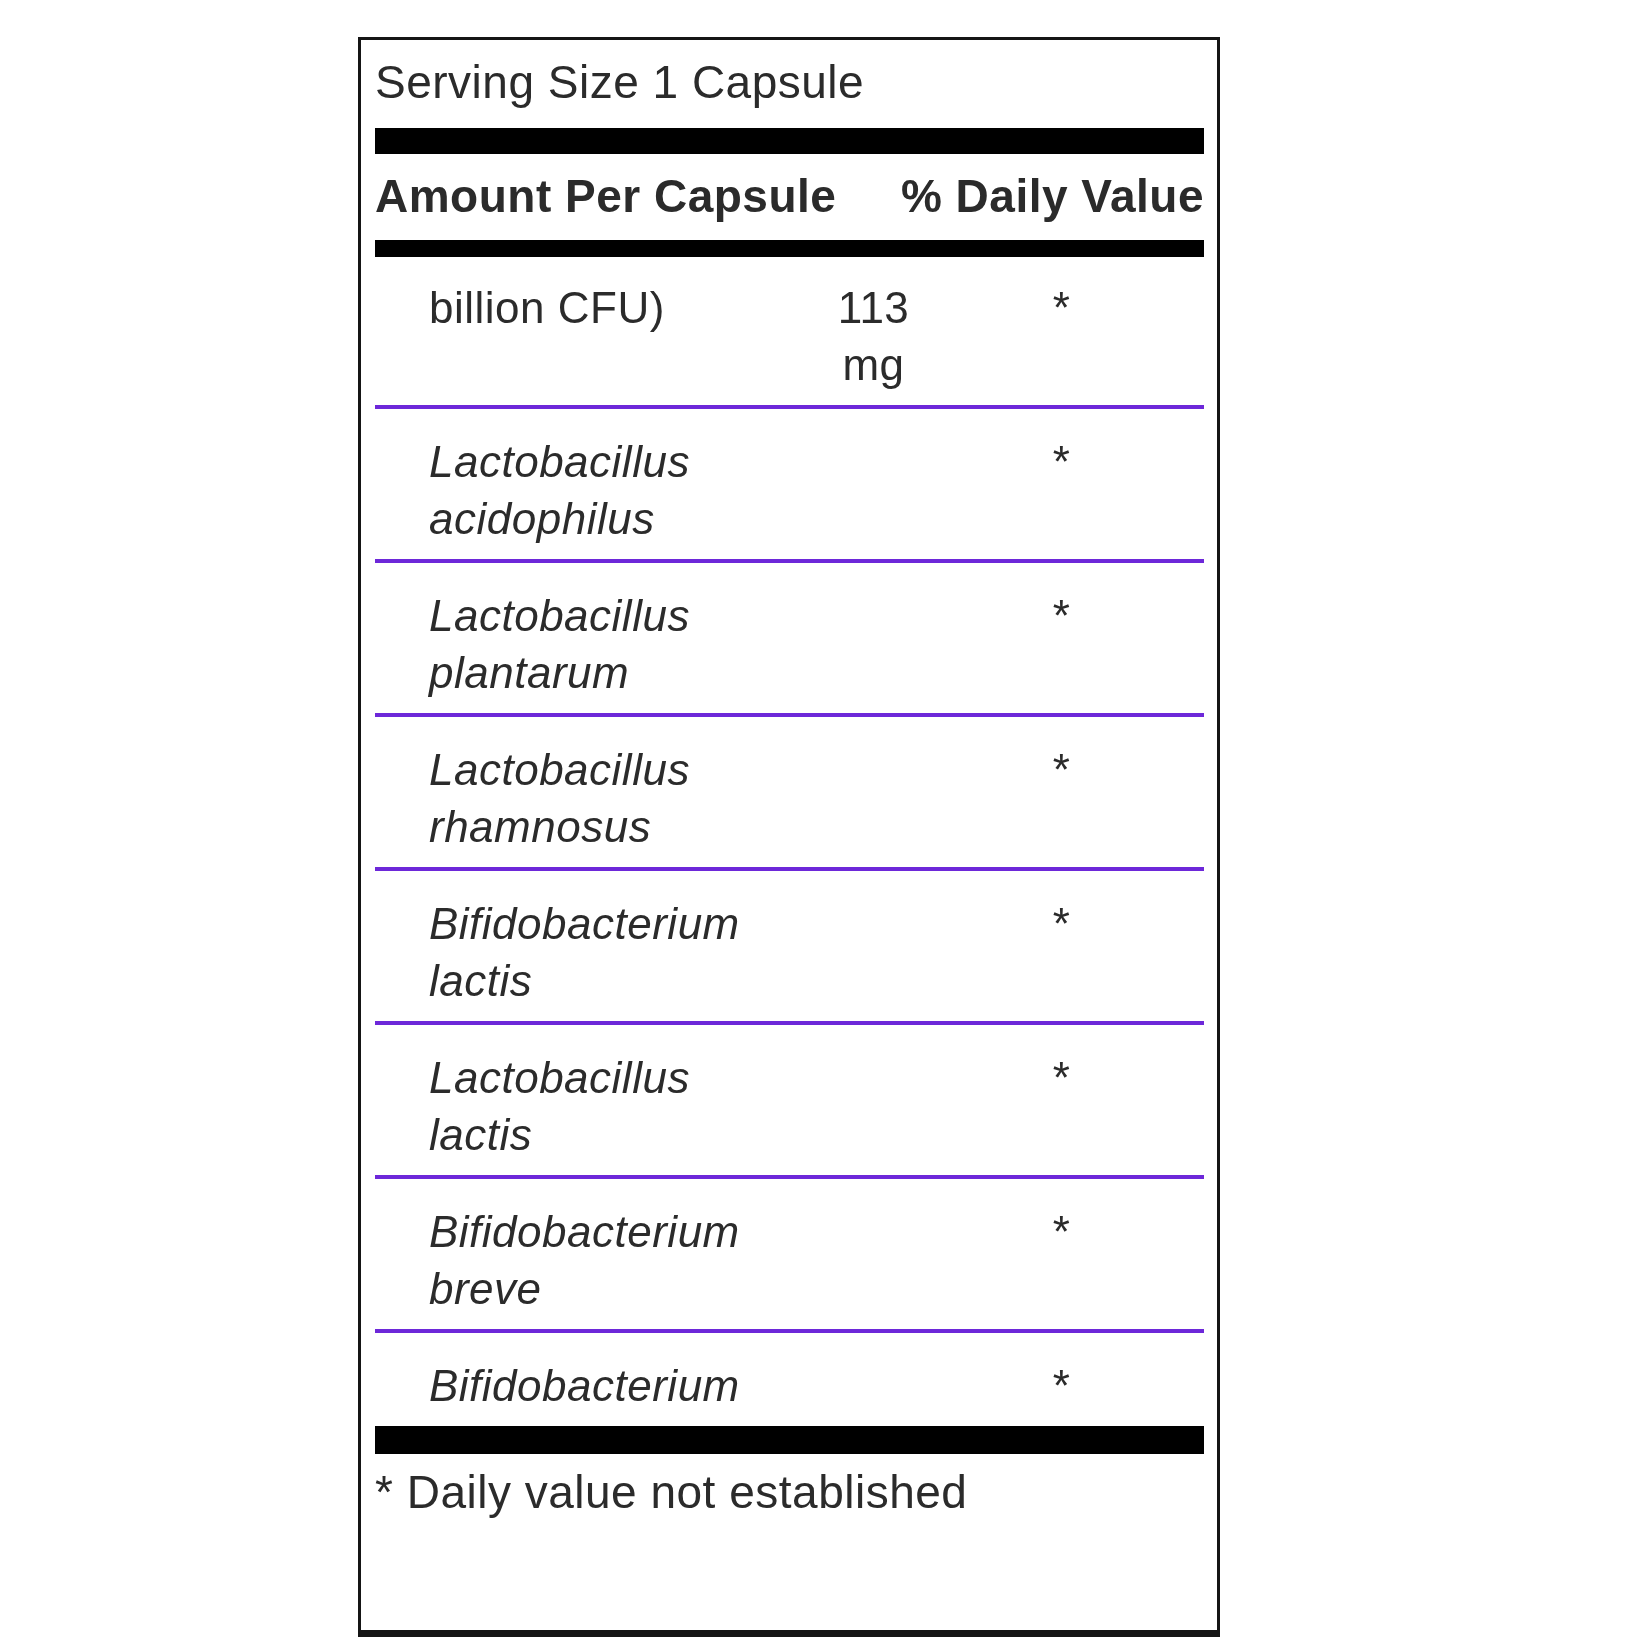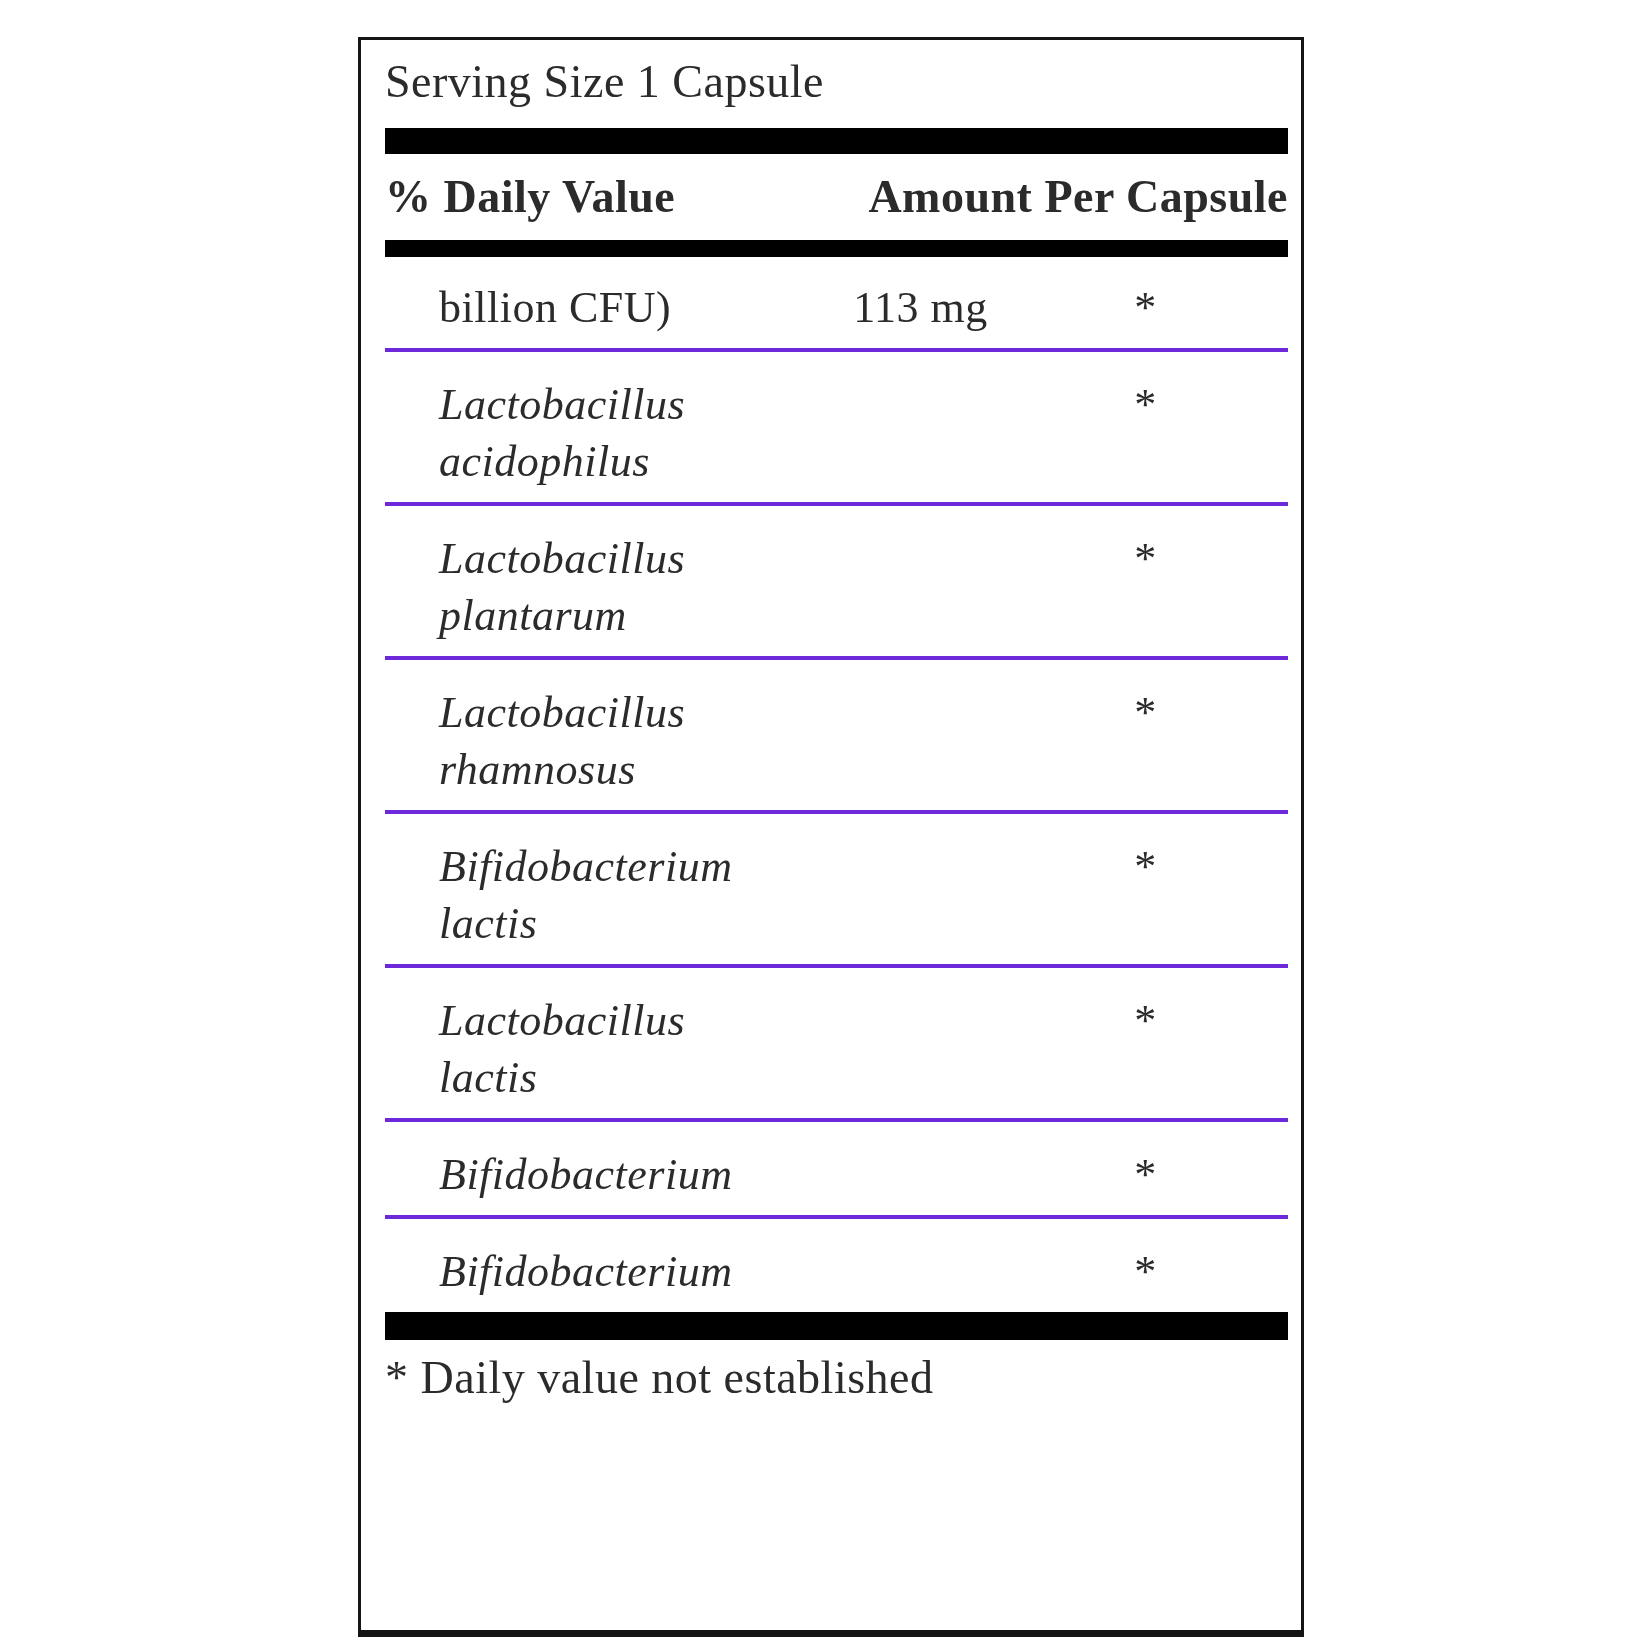--- a/index.html
+++ b/index.html
@@ -11,28 +11,27 @@
     height: 1652px;
     background: #ffffff;
     font-family: "Liberation Sans", "DejaVu Sans", sans-serif;
     color: #2b2b2b;
     position: relative;
   }
   .panel {
     position: absolute;
     left: 358px;
     top: 37px;
-    width: 946px;
+    width: 862px;
     height: 1600px;
     box-sizing: border-box;
     border: 3px solid #151515;
     border-bottom-width: 7px;
-    padding: 0 13px 0 24px;
+    padding: 0 13px 0 14px;
     background: #ffffff;
-    font-family: Liberation Serif, serif;
   }
   .serving {
     margin-top: 14px;
     font-size: 46px;
     line-height: 56px;
     letter-spacing: 0.5px;
   }
   .bar {
     background: #000000;
     width: 100%;
@@ -94,22 +93,22 @@
 </head>
 <body>
 
 <div class="panel">
 
   <div class="serving">Serving Size 1 Capsule</div>
 
   <div class="bar bar-top"></div>
 
   <div class="colhead">
+    <span>Amount Per Capsule</span>
     <span>% Daily Value</span>
-    <span>Amount Per Capsule</span>
   </div>
 
   <div class="bar bar-mid"></div>
 
   <div class="row row-main">
     <div class="cell name">
       <div class="cont">billion CFU)</div>
     </div>
     <div class="cell amount">113 mg</div>
     <div class="cell dv">*</div>
@@ -156,20 +155,21 @@
       <div>Lactobacillus</div>
       <div>lactis</div>
     </div>
     <div class="cell amount"></div>
     <div class="cell dv">*</div>
   </div>
 
   <div class="row row-sub">
     <div class="cell name">
       <div>Bifidobacterium</div>
+      <div>breve</div>
     </div>
     <div class="cell amount"></div>
     <div class="cell dv">*</div>
   </div>
 
   <div class="row row-sub">
     <div class="cell name">
       <div>Bifidobacterium</div>
     </div>
     <div class="cell amount"></div>

